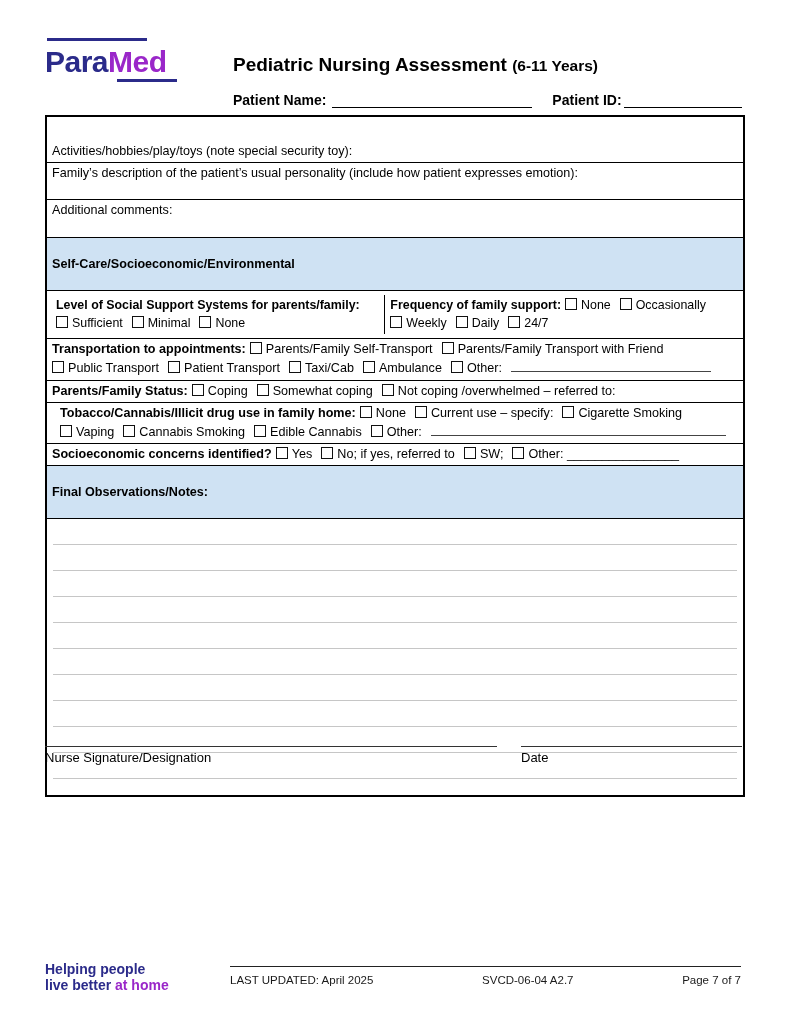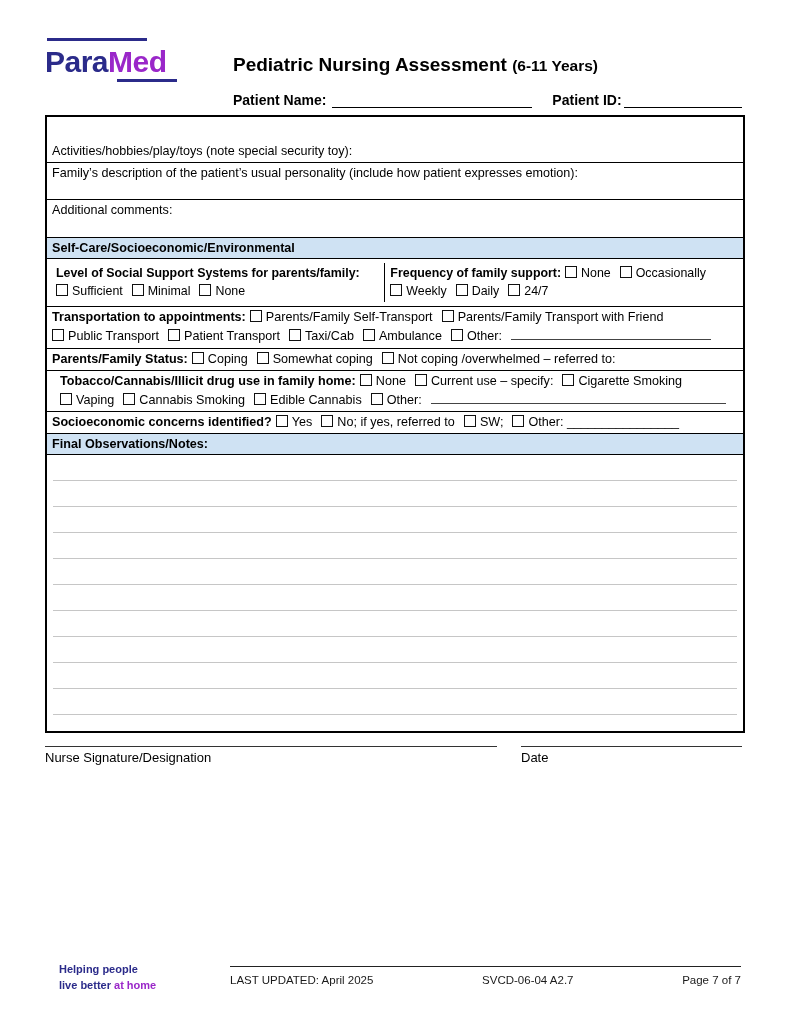--- a/index.html
+++ b/index.html
@@ -23,21 +23,21 @@
   .uline.name{width:200px;margin-left:6px;margin-right:20px;}
   .uline.pid{flex:1;margin-left:2px;}
 
   
   .ftable{position:absolute;left:45px;top:115px;width:700px;border:2px solid #000;
           box-sizing:border-box;background:#fff;}
   .frow{border-bottom:1px solid #000;box-sizing:border-box;padding:1px 5px 2px 5px;
         font-size:12.6px;line-height:18px;}
   .frow:last-child{border-bottom:none;}
   .frow .b{font-weight:bold;margin-right:4px;}
-  .frow.section{background:var(--section-bg);font-weight:bold;padding:1px 5px;}
+  .frow.section{background:var(--section-bg);font-weight:bold;padding:17px 5px;}
   .frow.split{display:flex;padding:4px;font-size:12.4px;}
   .cell{box-sizing:border-box;padding:1px 5px 2px 5px;}
   .cell.left{width:48.6%;border-right:1px solid #000;}
   .cell.right{flex:1;}
   .opt{white-space:nowrap;margin-right:9px;}
   .cb{display:inline-block;width:10px;height:10px;border:1.2px solid #111;
       vertical-align:-1px;margin-right:4px;background:#fff;}
   .fill-line{display:inline-block;border-bottom:1.2px solid #444;height:13px;vertical-align:baseline;}
 
   #row-activities{min-height:22px;margin-top:24px;}
@@ -56,21 +56,21 @@
   .note-line{height:25px;border-bottom:1px solid var(--note-line);}
 
   
   .sig{position:absolute;top:746px;font-size:13px;}
   .sig .sigline{border-top:1.2px solid #333;height:0;}
   .sig .siglabel{padding-top:3px;}
   .sig-nurse{left:45px;width:452px;}
   .sig-date{left:521px;width:221px;}
 
   
-  .footer-tagline{position:absolute;left:59px;top:961px;font-weight:bold;font-size:11px;
+  .footer-tagline{position:absolute;left:45px;top:961px;font-weight:bold;font-size:14px;
                   line-height:16px;color:var(--brand-navy);}
   .footer-tagline .accent{color:var(--brand-purple);}
   .footer-main{position:absolute;left:230px;top:966px;width:511px;}
   .footer-divider{border-top:1.4px solid #222;height:0;}
   .footer-texts{display:flex;justify-content:space-between;padding-top:7px;
                 font-size:11.5px;color:#1a1a1a;}
 </style>
 </head>
 <body>
 

